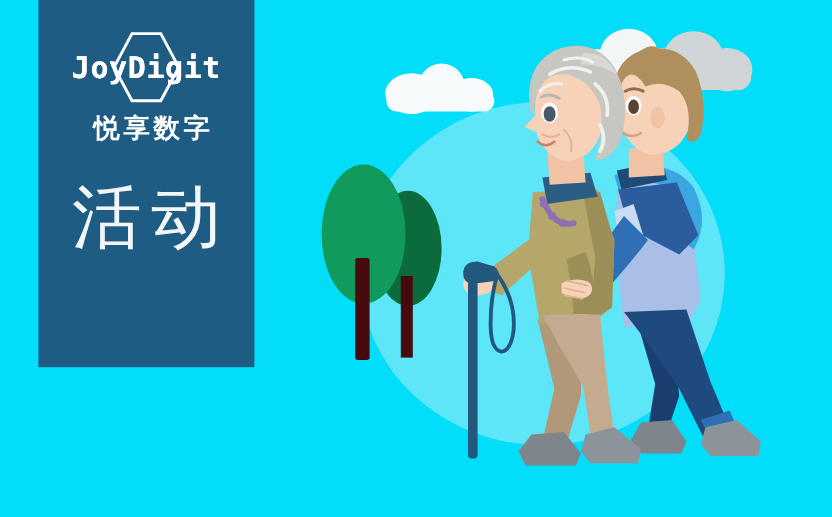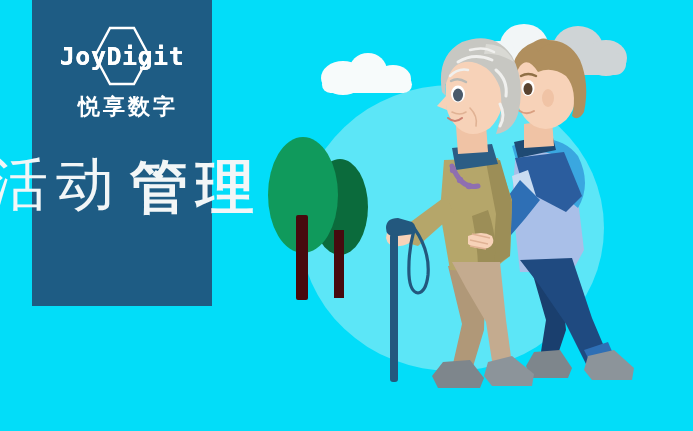--- a/index.html
+++ b/index.html
@@ -230,18 +230,17 @@
       <svg id="logo-hex" viewBox="0 0 58 60">
         <polygon points="17,2 41,2 56,30 41,58 17,58 2,30" fill="none" stroke="#ffffff" stroke-width="2.4"></polygon>
       </svg>
       <span id="logo-word">JoyDigit</span>
     </div>
 
     <div id="brand-cn">悦享数字</div>
 
     <div id="title-block">
       <div class="title-line">活动</div>
-      <div class="title-line bold">管理</div>
     </div>
 
   </div>
 
 </div>
 
 </body></html>

